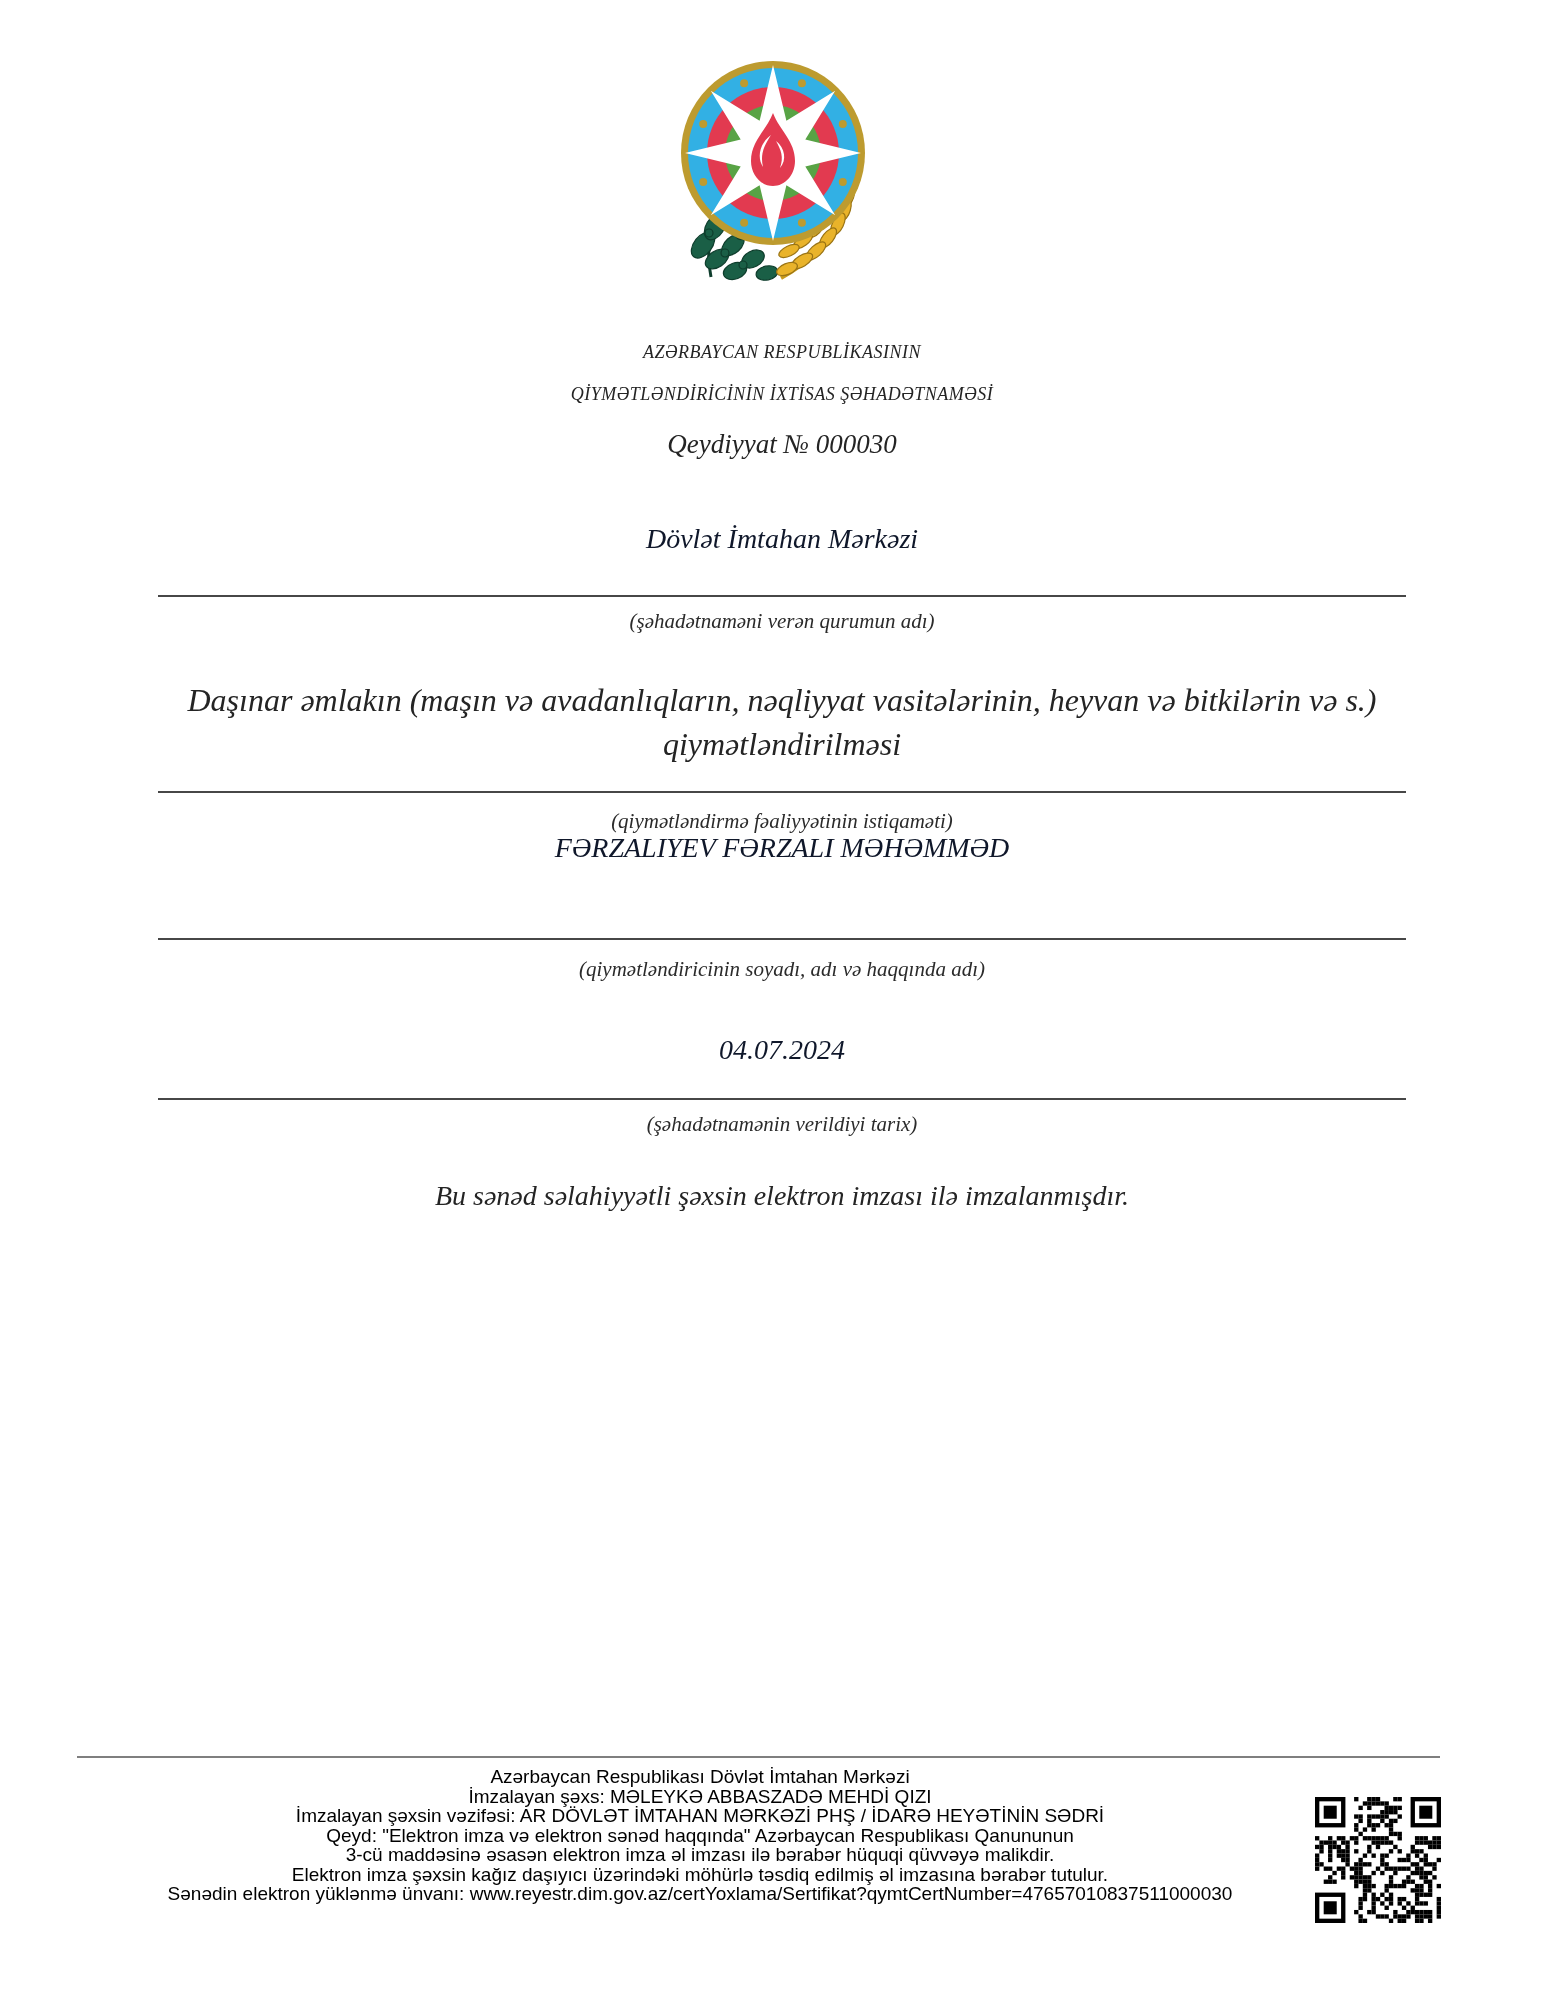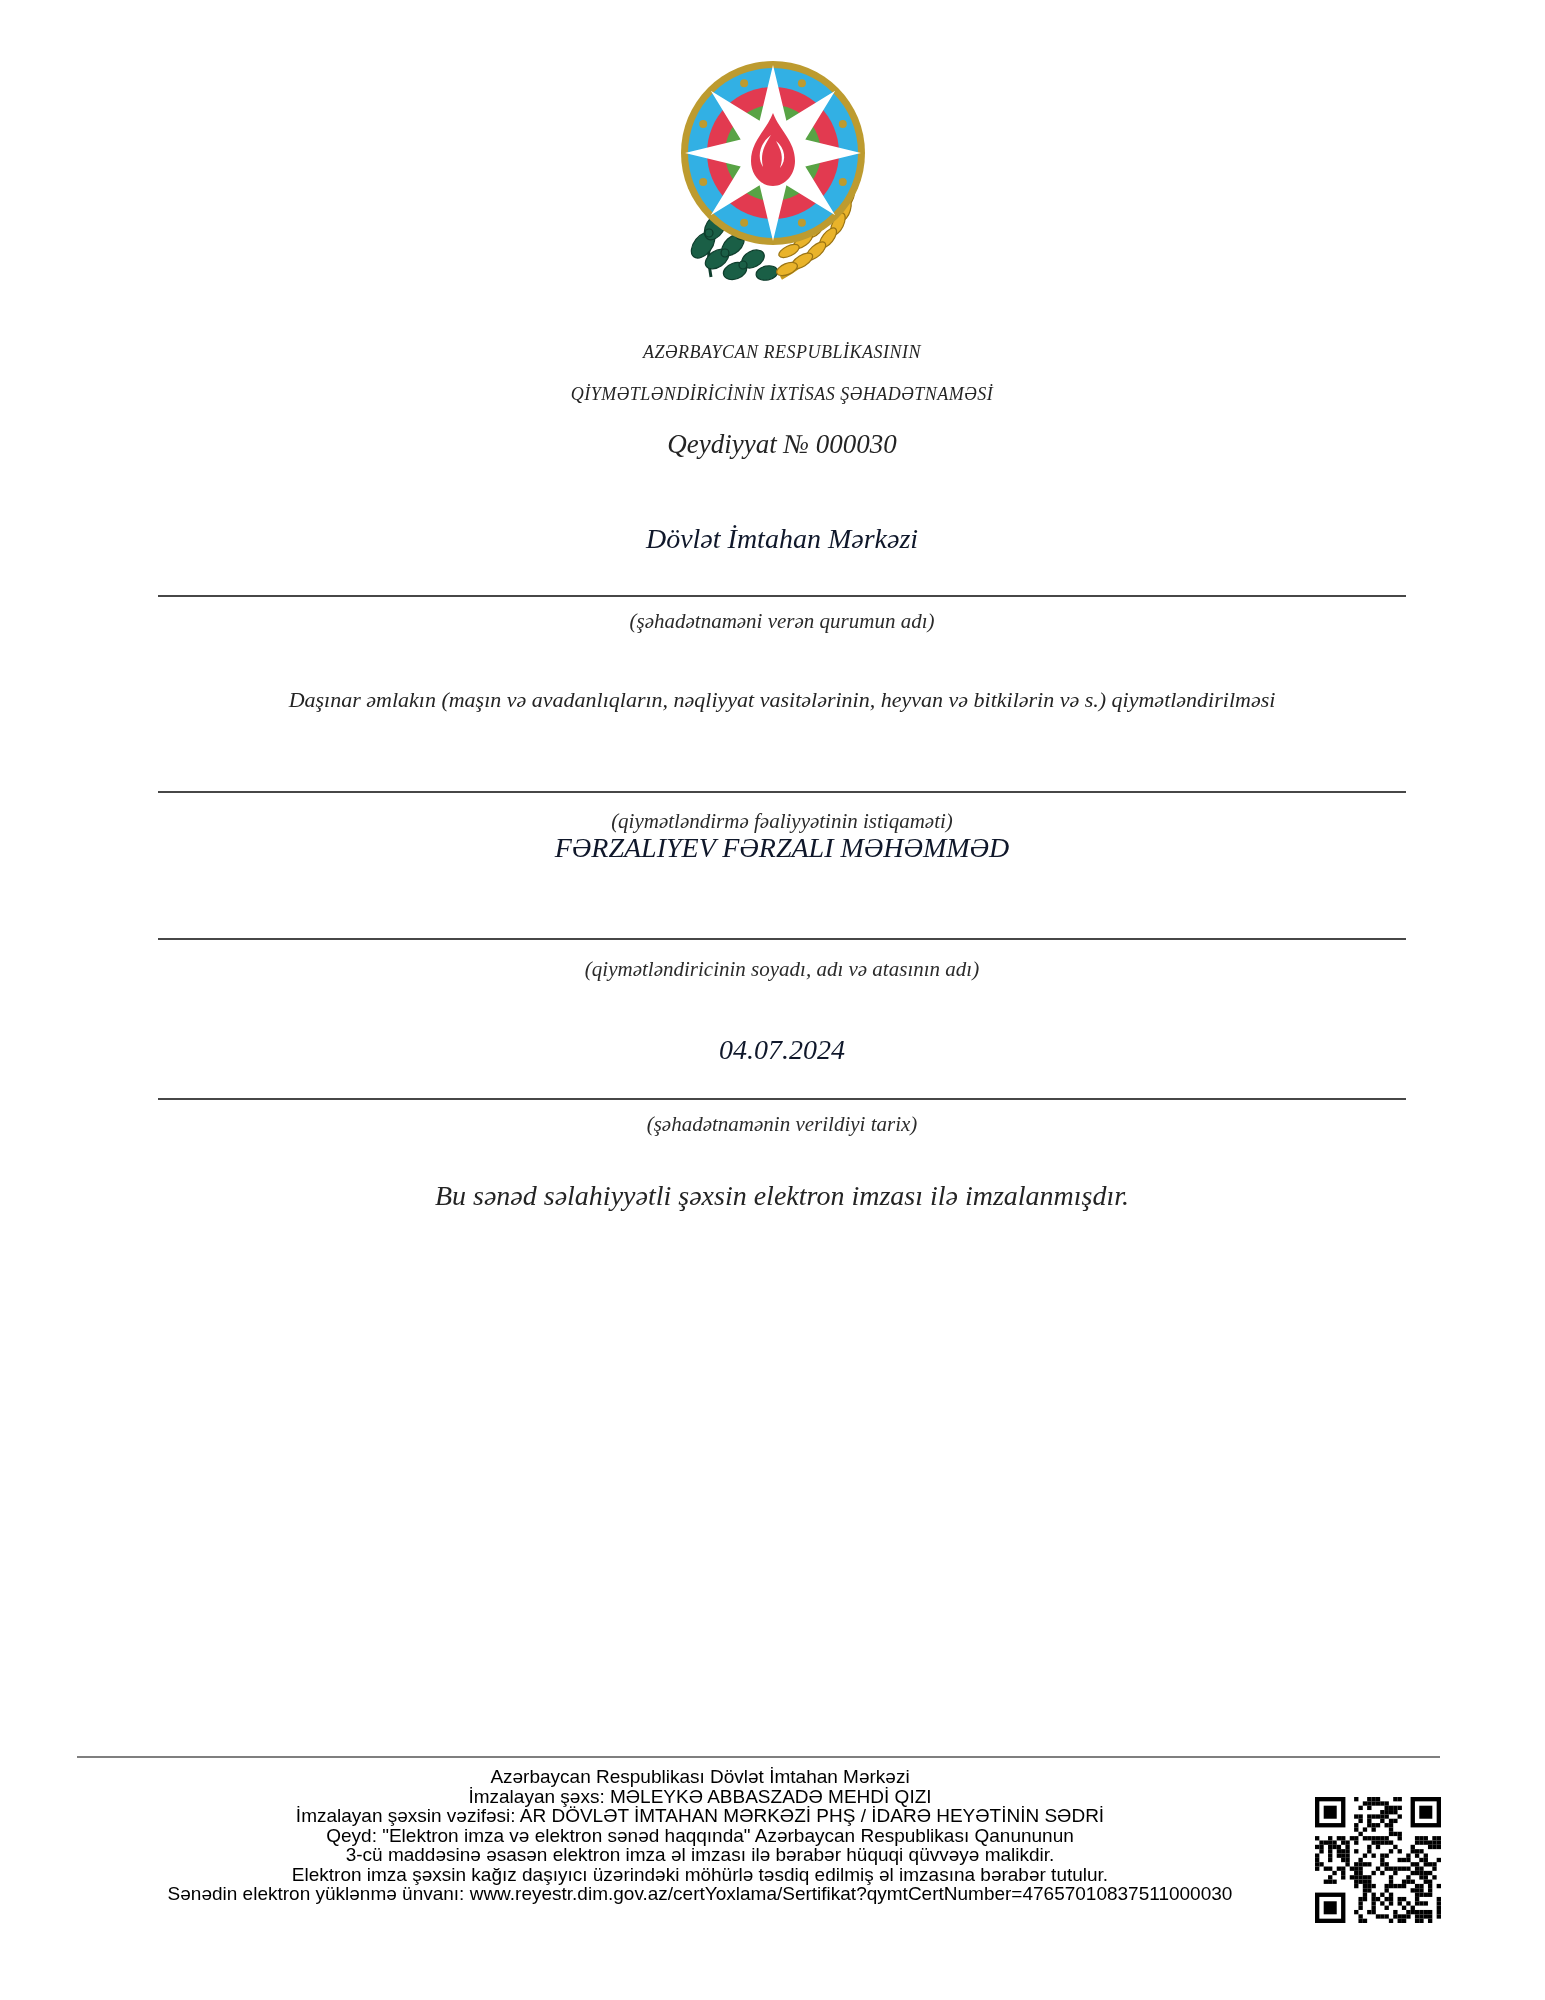--- a/index.html
+++ b/index.html
@@ -16,21 +16,21 @@
     width:212px;height:228px;
   }
   .col{position:absolute;left:158px;width:1248px;text-align:center;}
   .title-line{
     font-style:italic;font-size:18px;line-height:42px;
     letter-spacing:0.5px;color:#242424;
   }
   .registration{font-style:italic;font-size:27px;color:#242424;}
   .field-value{font-style:italic;font-size:28px;color:#0f172a;}
   .field-paragraph{
-    font-style:italic;font-size:22px;line-height:44px;color:#242424;
+    font-style:italic;font-size:32px;line-height:44px;color:#242424;
     width:1210px;margin:0 auto;
   }
   .rule{
     position:absolute;left:158px;width:1248px;height:0;
     border-top:2px solid #474747;
   }
   .caption{font-style:italic;font-size:21px;color:#2b2b2b;}
   .note{font-style:italic;font-size:28px;color:#242424;}
   .footer-rule{
     position:absolute;top:1756px;left:77px;width:1363px;height:0;
@@ -130,21 +130,21 @@
   <div class="rule" style="top:791px"></div>
   <div class="col" style="top:809px">
     <span class="caption">(qiymətləndirmə fəaliyyətinin istiqaməti)</span>
   </div>
 
   <div class="col" style="top:832px">
     <span class="field-value">FƏRZALIYEV FƏRZALI MƏHƏMMƏD</span>
   </div>
   <div class="rule" style="top:938px"></div>
   <div class="col" style="top:957px">
-    <span class="caption">(qiymətləndiricinin soyadı, adı və atasının adı)</span>
+    <span class="caption">(qiymətləndiricinin soyadı, adı və haqqında adı)</span>
   </div>
 
   <div class="col" style="top:1034px">
     <span class="field-value">04.07.2024</span>
   </div>
   <div class="rule" style="top:1098px"></div>
   <div class="col" style="top:1112px">
     <span class="caption">(şəhadətnamənin verildiyi tarix)</span>
   </div>
 

